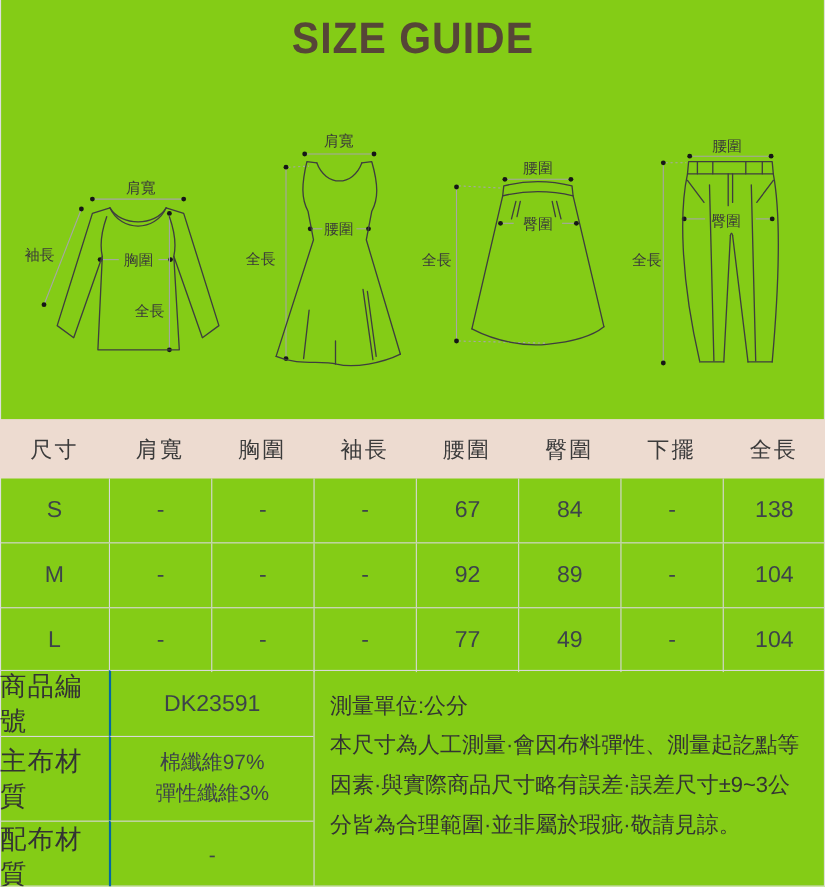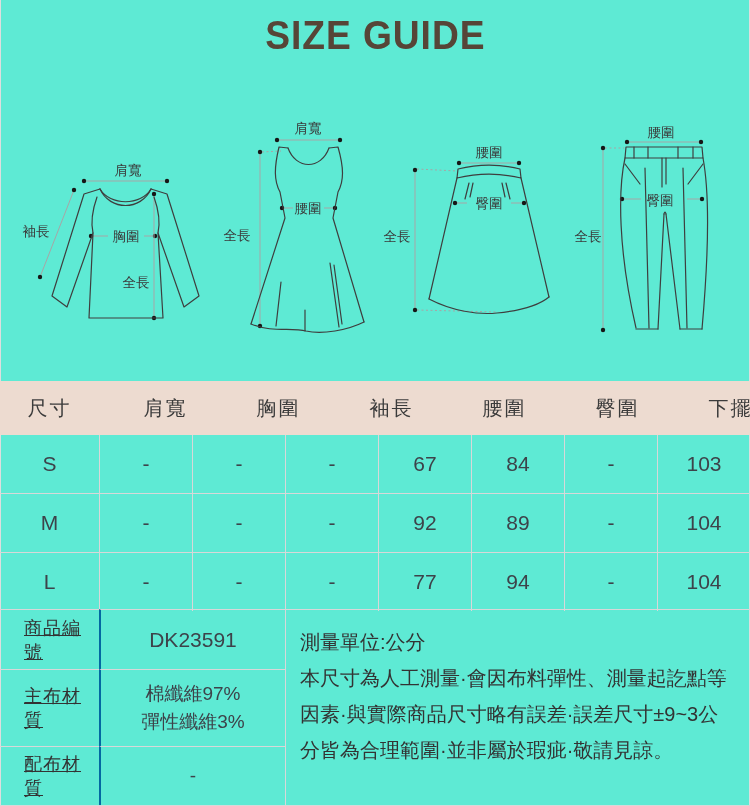--- a/index.html
+++ b/index.html
@@ -1,52 +1,52 @@
 <!DOCTYPE html>
 <html><head>
 <meta charset="utf-8">
 <style>
   html,body{margin:0;padding:0;background:#ffffff;}
   body{font-family:"Liberation Sans","DejaVu Sans",sans-serif;color:#3a3a3a;}
-  .page{position:relative;width:750px;height:806px;background:#5eead4;overflow:hidden;}
+  .page{position:relative;width:750px;height:806px;background:#84cc16;overflow:hidden;}
   .edge{position:absolute;top:0;bottom:0;width:1px;background:#dedede;}
   .edge-l{left:0;} .edge-r{right:0;}
 
   
   .title-wrap{position:absolute;top:13px;left:0;width:100%;text-align:center;}
   .title-wrap span{display:inline-block;font-size:40px;font-weight:600;color:#564537;
     letter-spacing:1px;transform:scaleX(.93);}
 
   
   svg.diagrams{position:absolute;top:0;left:0;}
   svg .m-line{stroke:#a6a6a6;stroke-width:1;fill:none;}
   svg .m-dotted{stroke:#a6a6a6;stroke-width:1;fill:none;stroke-dasharray:2 2.5;}
   svg .m-dot{fill:#161616;stroke:none;}
   svg .garment{stroke:#3e3e3e;stroke-width:1.2;fill:none;stroke-linecap:round;stroke-linejoin:round;}
   svg text{font-size:13.5px;fill:#3a3a3a;text-anchor:middle;
     font-family:"Liberation Sans","DejaVu Sans",sans-serif;}
 
   
   .size-table{position:absolute;top:381px;left:0;width:750px;}
   .st-header{display:grid;grid-template-columns:99px repeat(7,93px);height:54px;
-    background:#eddbd0;align-items:center;gap:20px;}
+    background:#eddbd0;align-items:center;}
   .st-header .hcell{text-align:center;font-size:20px;letter-spacing:2px;color:#3b3b3b;}
   .st-row{display:grid;grid-template-columns:99px repeat(7,93px);height:58px;}
   .st-row + .st-row{border-top:1px solid #d8d8d8;}
   .st-cell{display:flex;align-items:center;justify-content:center;
     font-size:21px;color:#3d434a;}
   .st-cell + .st-cell{border-left:1px solid #d8d8d8;}
 
   
   .info{position:absolute;top:609px;left:0;width:750px;height:197px;box-sizing:border-box;
     display:grid;grid-template-columns:99px 186px 465px;grid-template-rows:60px 77px 1fr;
     border-bottom:1px solid #d8d8d8;}
   .info > div{box-sizing:border-box;border-top:1px solid #d8d8d8;}
-  .i-label{display:flex;align-items:center;padding-left:24px;font-size:18px;
-    letter-spacing:1px;color:#333;text-decoration:underline;}
+  .i-label{display:flex;align-items:center;padding-left:0;font-size:24px;
+    letter-spacing:1px;color:#333;}
   .i-value{display:flex;flex-direction:column;align-items:center;justify-content:center;
     border-left:2px solid #0369a1;font-size:19px;color:#3d434a;line-height:28px;}
   .i-value.big{font-size:21px;}
   .i-note{grid-column:3;grid-row:1 / 4;border-left:1px solid #d8d8d8;
     padding:14px 12px 0 14px;font-size:20px;line-height:36px;color:#333;}
 </style>
 </head>
 <body>
 
 <div class="page">
@@ -184,41 +184,41 @@
     </div>
 
     <div class="st-row">
       <div class="st-cell">S</div>
       <div class="st-cell">-</div>
       <div class="st-cell">-</div>
       <div class="st-cell">-</div>
       <div class="st-cell">67</div>
       <div class="st-cell">84</div>
       <div class="st-cell">-</div>
-      <div class="st-cell">103</div>
+      <div class="st-cell">138</div>
     </div>
 
     <div class="st-row">
       <div class="st-cell">M</div>
       <div class="st-cell">-</div>
       <div class="st-cell">-</div>
       <div class="st-cell">-</div>
       <div class="st-cell">92</div>
       <div class="st-cell">89</div>
       <div class="st-cell">-</div>
       <div class="st-cell">104</div>
     </div>
 
     <div class="st-row">
       <div class="st-cell">L</div>
       <div class="st-cell">-</div>
       <div class="st-cell">-</div>
       <div class="st-cell">-</div>
       <div class="st-cell">77</div>
-      <div class="st-cell">94</div>
+      <div class="st-cell">49</div>
       <div class="st-cell">-</div>
       <div class="st-cell">104</div>
     </div>
   </div>
 
   <div class="info">
     <div class="i-label">商品編號</div>
     <div class="i-value big">DK23591</div>
 
     <div class="i-note" style="grid-column:3;grid-row:1 / 4;">

